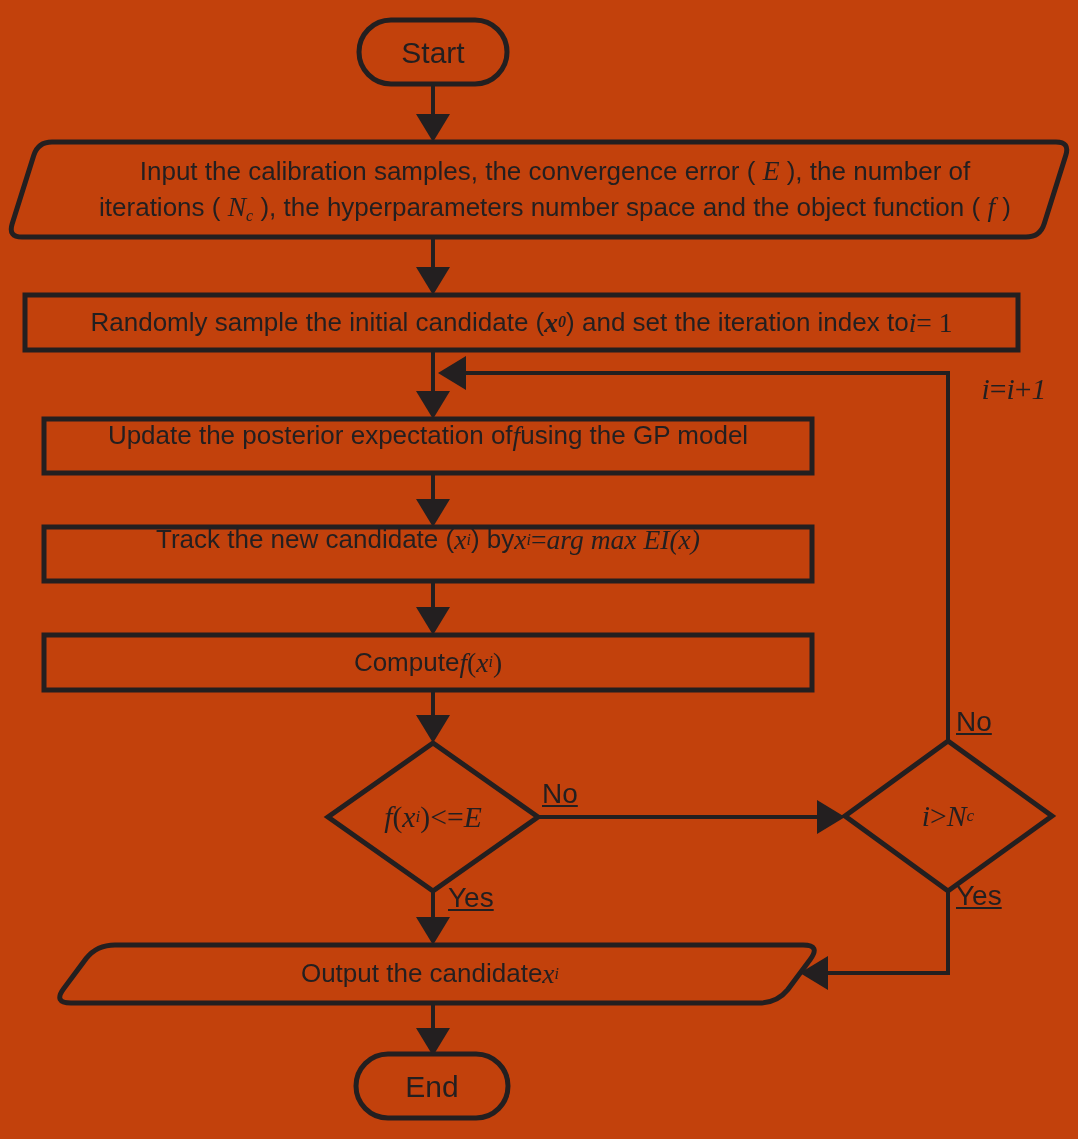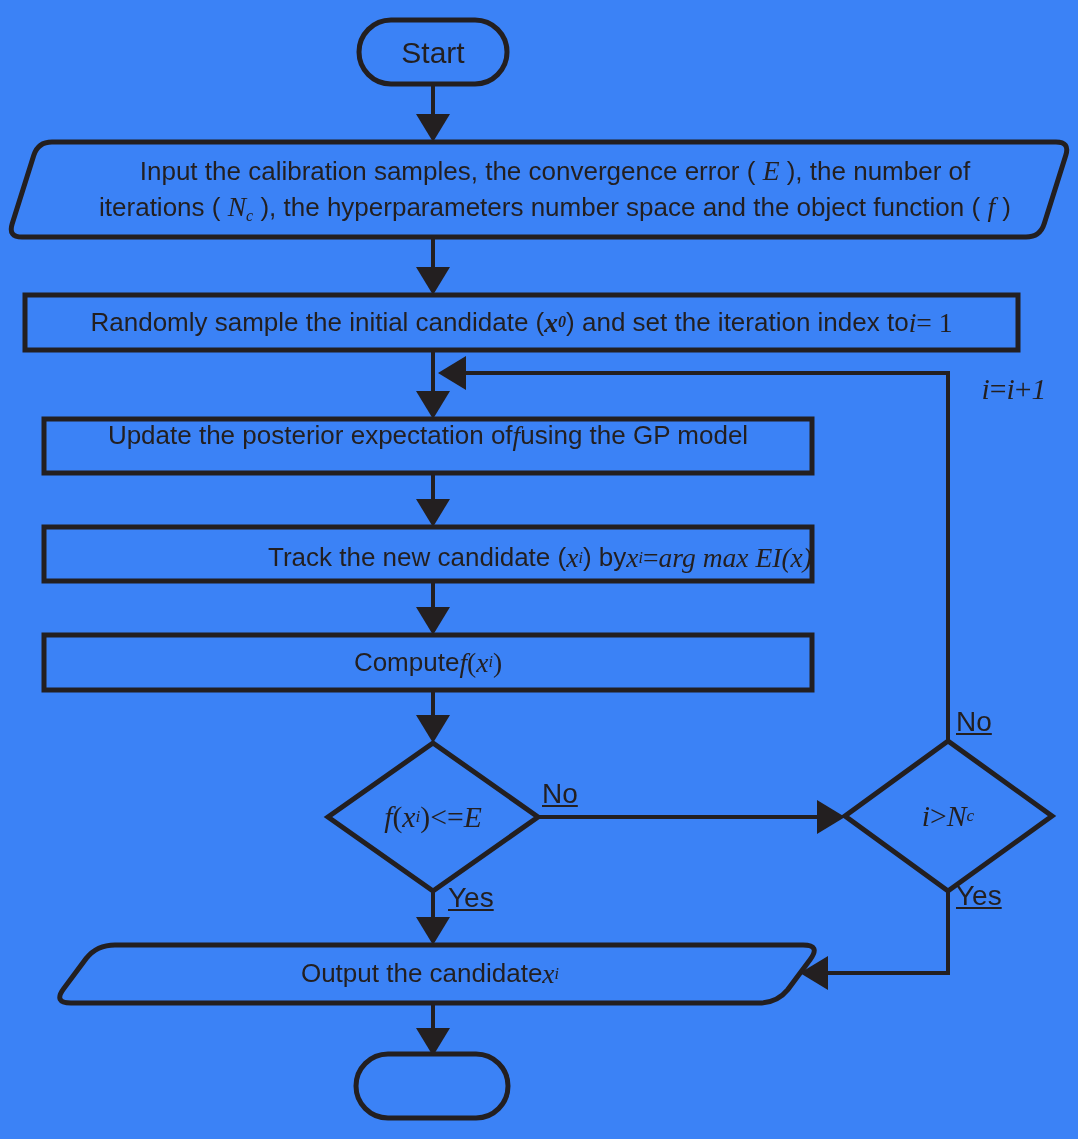--- a/index.html
+++ b/index.html
@@ -1,19 +1,19 @@
 <!DOCTYPE html>
 <html><head>
 <meta charset="utf-8">
 <style>
   html,body{margin:0;padding:0;background:#ffffff;}
   .canvas{
     position:relative;
     width:1078px;height:1139px;
-    background:#3b82f6;
+    background:#c2410c;
     font-family:"Liberation Sans",sans-serif;
     color:#231f20;
     overflow:hidden;
   }
   .canvas svg{position:absolute;left:0;top:0;}
   .txt{
     position:absolute;
     display:flex;align-items:center;justify-content:center;
     text-align:center;
     font-size:26px;
@@ -103,21 +103,21 @@
       <span class="m">i</span>
       <span class="ms"> = 1</span>
     </div>
 
   <div class="txt" style="left:44px;top:409px;width:768px;height:54px;">
       <span>Update the posterior expectation of </span>
       <span class="m">f</span>
       <span> using the GP model</span>
     </div>
 
-  <div class="txt" style="left:44px;top:531px;width:768px;height:54px;justify-content:flex-end;">
+  <div class="txt" style="left:44px;top:513px;width:768px;height:54px;">
       <span>Track the new candidate ( </span>
       <span class="m">x</span>
       <span class="m sub">i</span>
       <span> ) by </span>
       <span class="m">x</span>
       <span class="m sub">i</span>
       <span class="ms"> =  </span>
       <span class="m">arg max EI(x)</span>
     </div>
 
@@ -145,20 +145,21 @@
       <span class="m">N</span>
       <span class="m sub">c</span>
     </div>
 
   <div class="txt" style="left:80px;top:945px;width:700px;height:58px;">
       <span>Output the candidate </span>
       <span class="m">x</span>
       <span class="m sub">i</span>
     </div>
 
+  <div class="txt big" style="left:356px;top:1054px;width:152px;height:64px;">End</div>
 
   <div class="label" style="left:542px;top:778px;">No</div>
   <div class="label" style="left:448px;top:882px;">Yes</div>
   <div class="label" style="left:956px;top:706px;">No</div>
   <div class="label" style="left:956px;top:880px;">Yes</div>
   <div class="txt" style="left:950px;top:370px;width:128px;height:38px;font-size:28px;">
       <span class="m">i</span>
       <span class="ms"> = </span>
       <span class="m">i</span>
       <span class="ms"> + </span>

